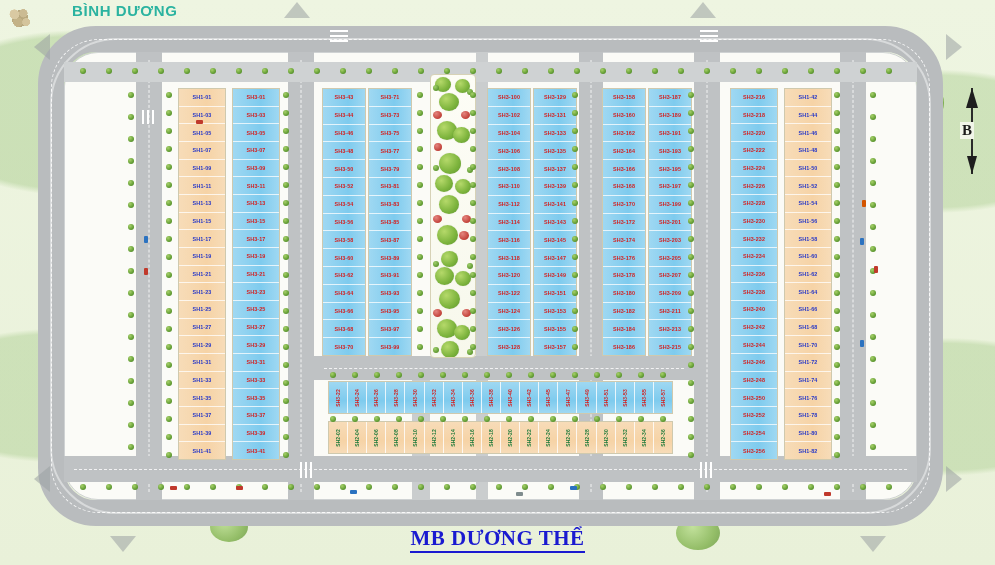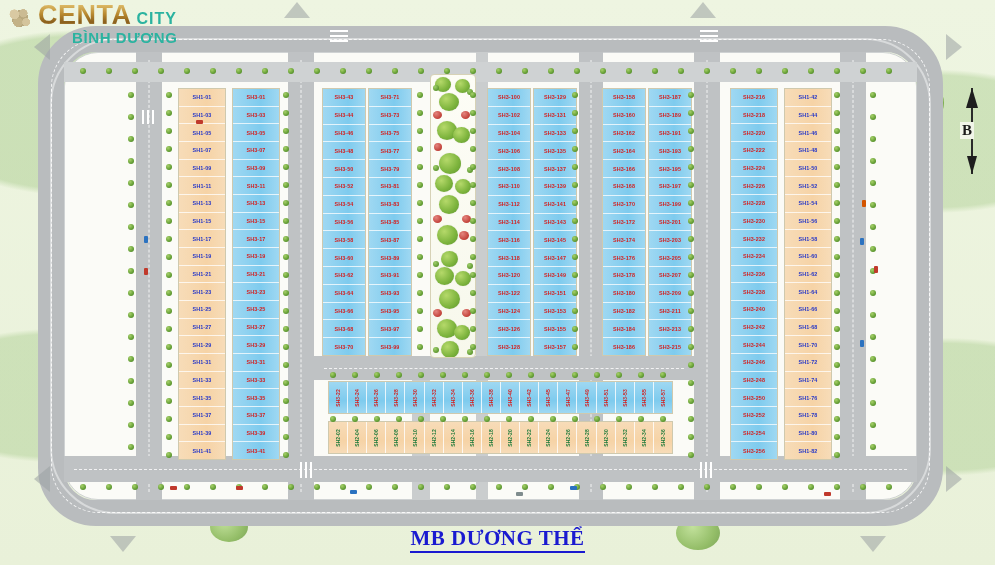--- a/index.html
+++ b/index.html
@@ -871,24 +871,20 @@
   <div class="arrow right" style="left:946px;top:34px;"></div>
   <div class="arrow right" style="left:946px;top:466px;"></div>
   <div class="arrow up" style="left:284px;top:2px;"></div>
   <div class="arrow up" style="left:690px;top:2px;"></div>
   <div class="arrow down" style="left:110px;top:536px;"></div>
   <div class="arrow down" style="left:860px;top:536px;"></div>
 
   <div class="logo">
     <div class="logo-mark"></div>
     <div class="logo-text">
-      <div class="logo-row1">
-        <span class="logo-centa">CENTA</span>
-        <span class="logo-city">CITY</span>
-      </div>
       <div class="logo-bd">BÌNH DƯƠNG</div>
     </div>
   </div>
 
   <div class="compass">
     <div class="needle"></div>
     <div class="tip"></div>
     <div class="tail"></div>
     <div class="n">B</div>
   </div>

